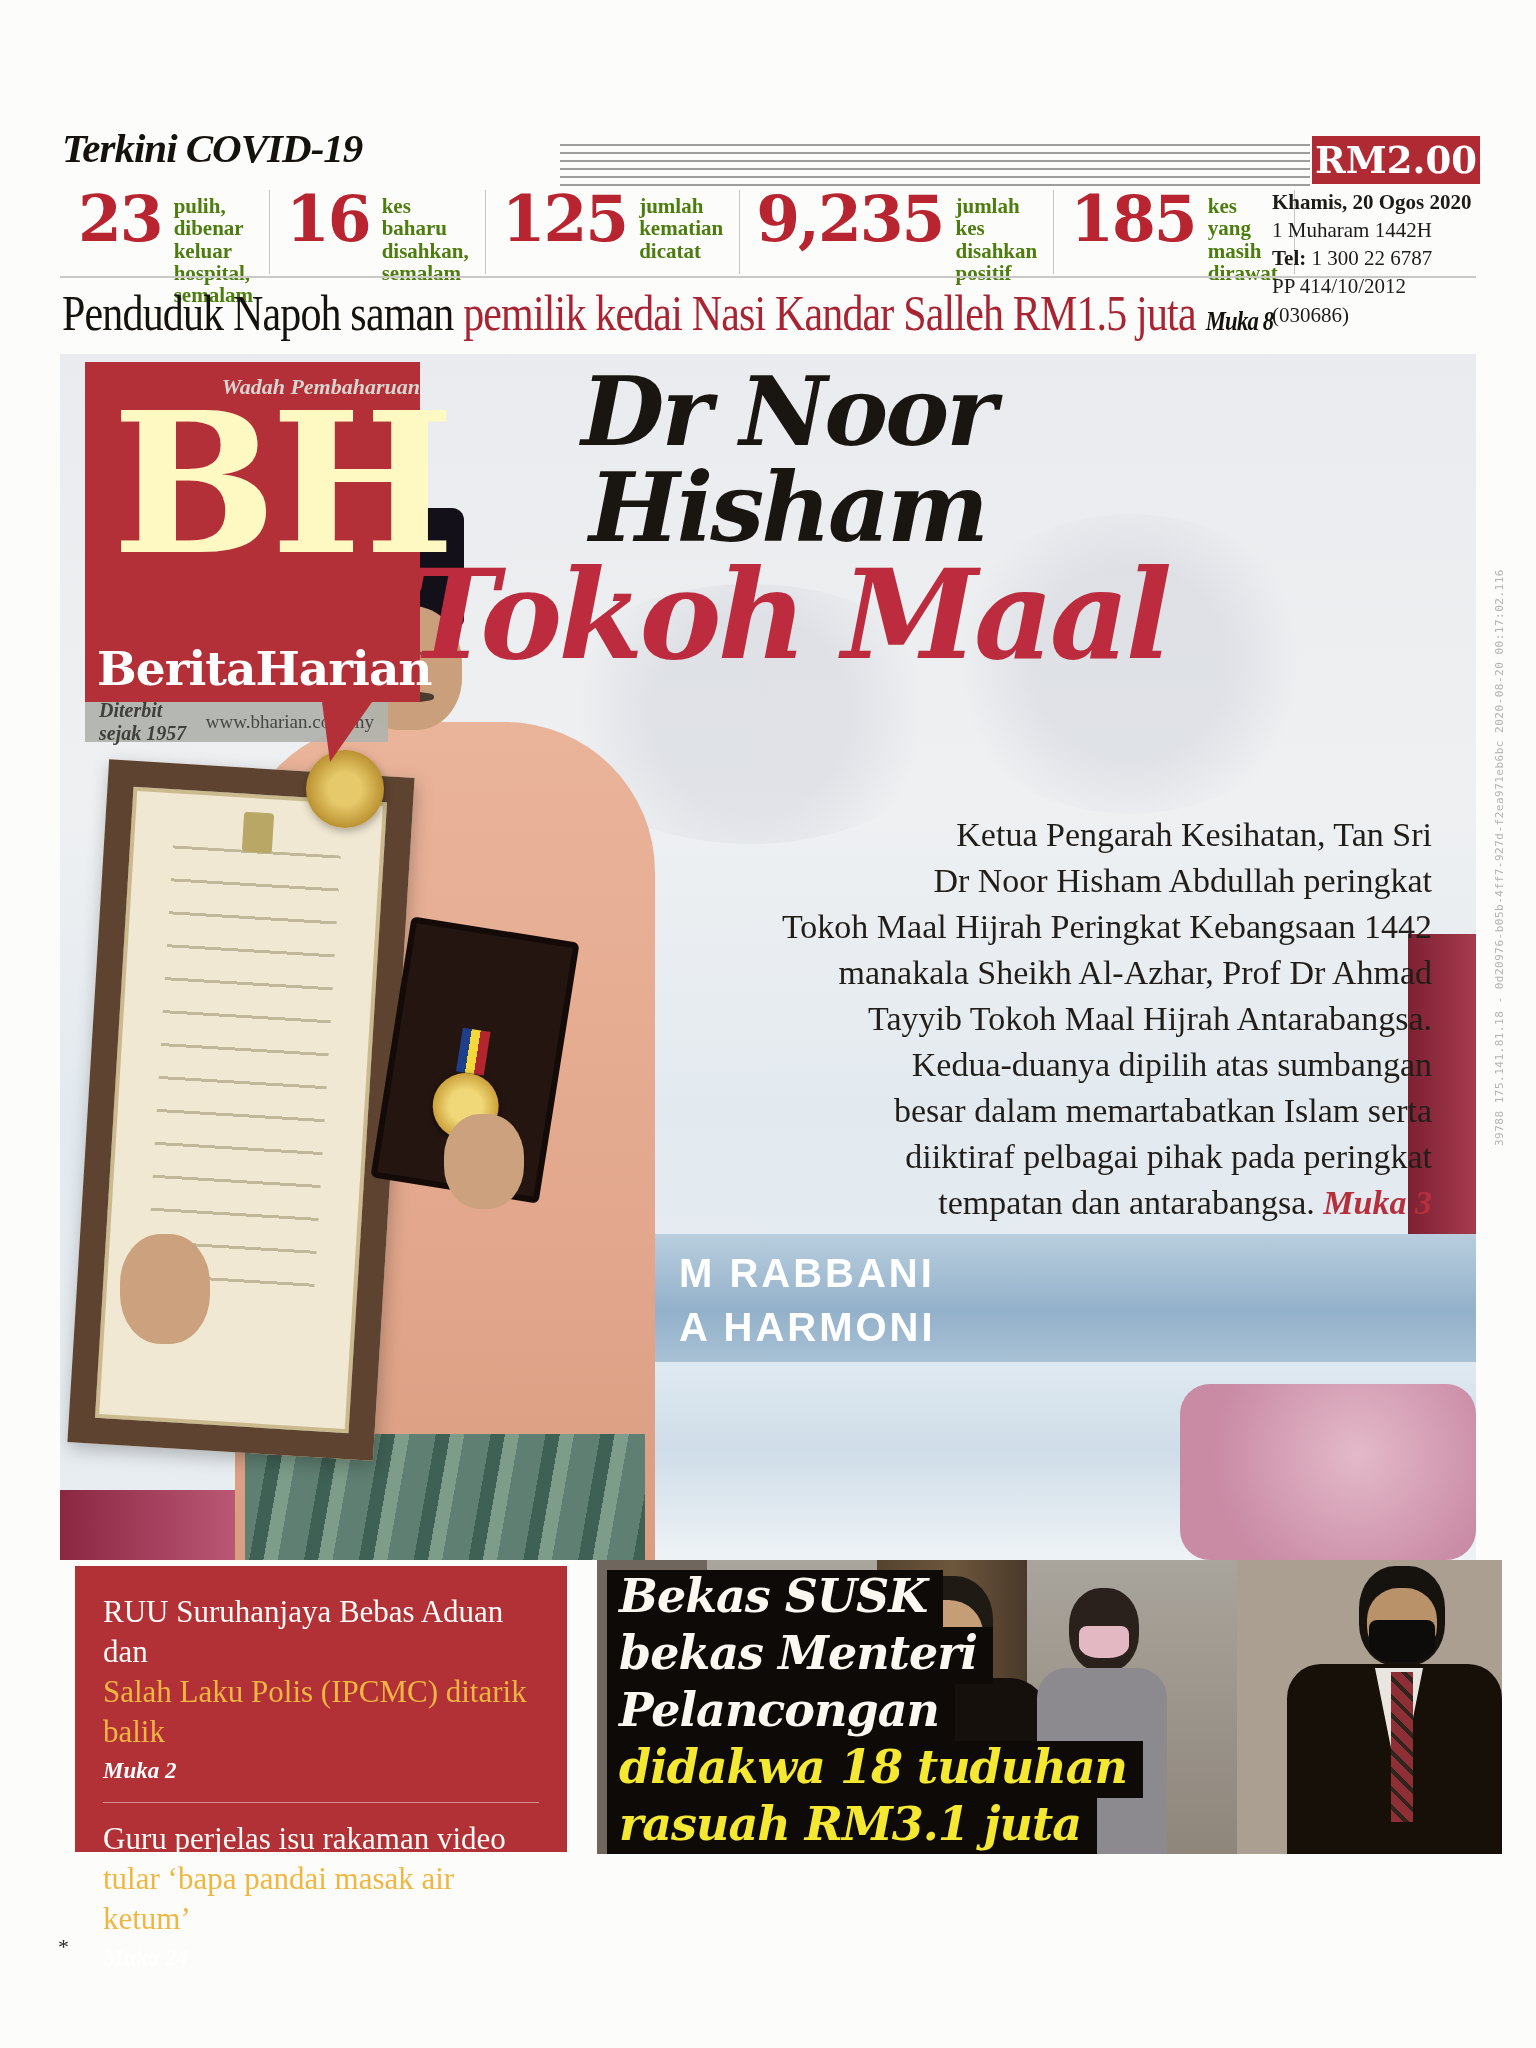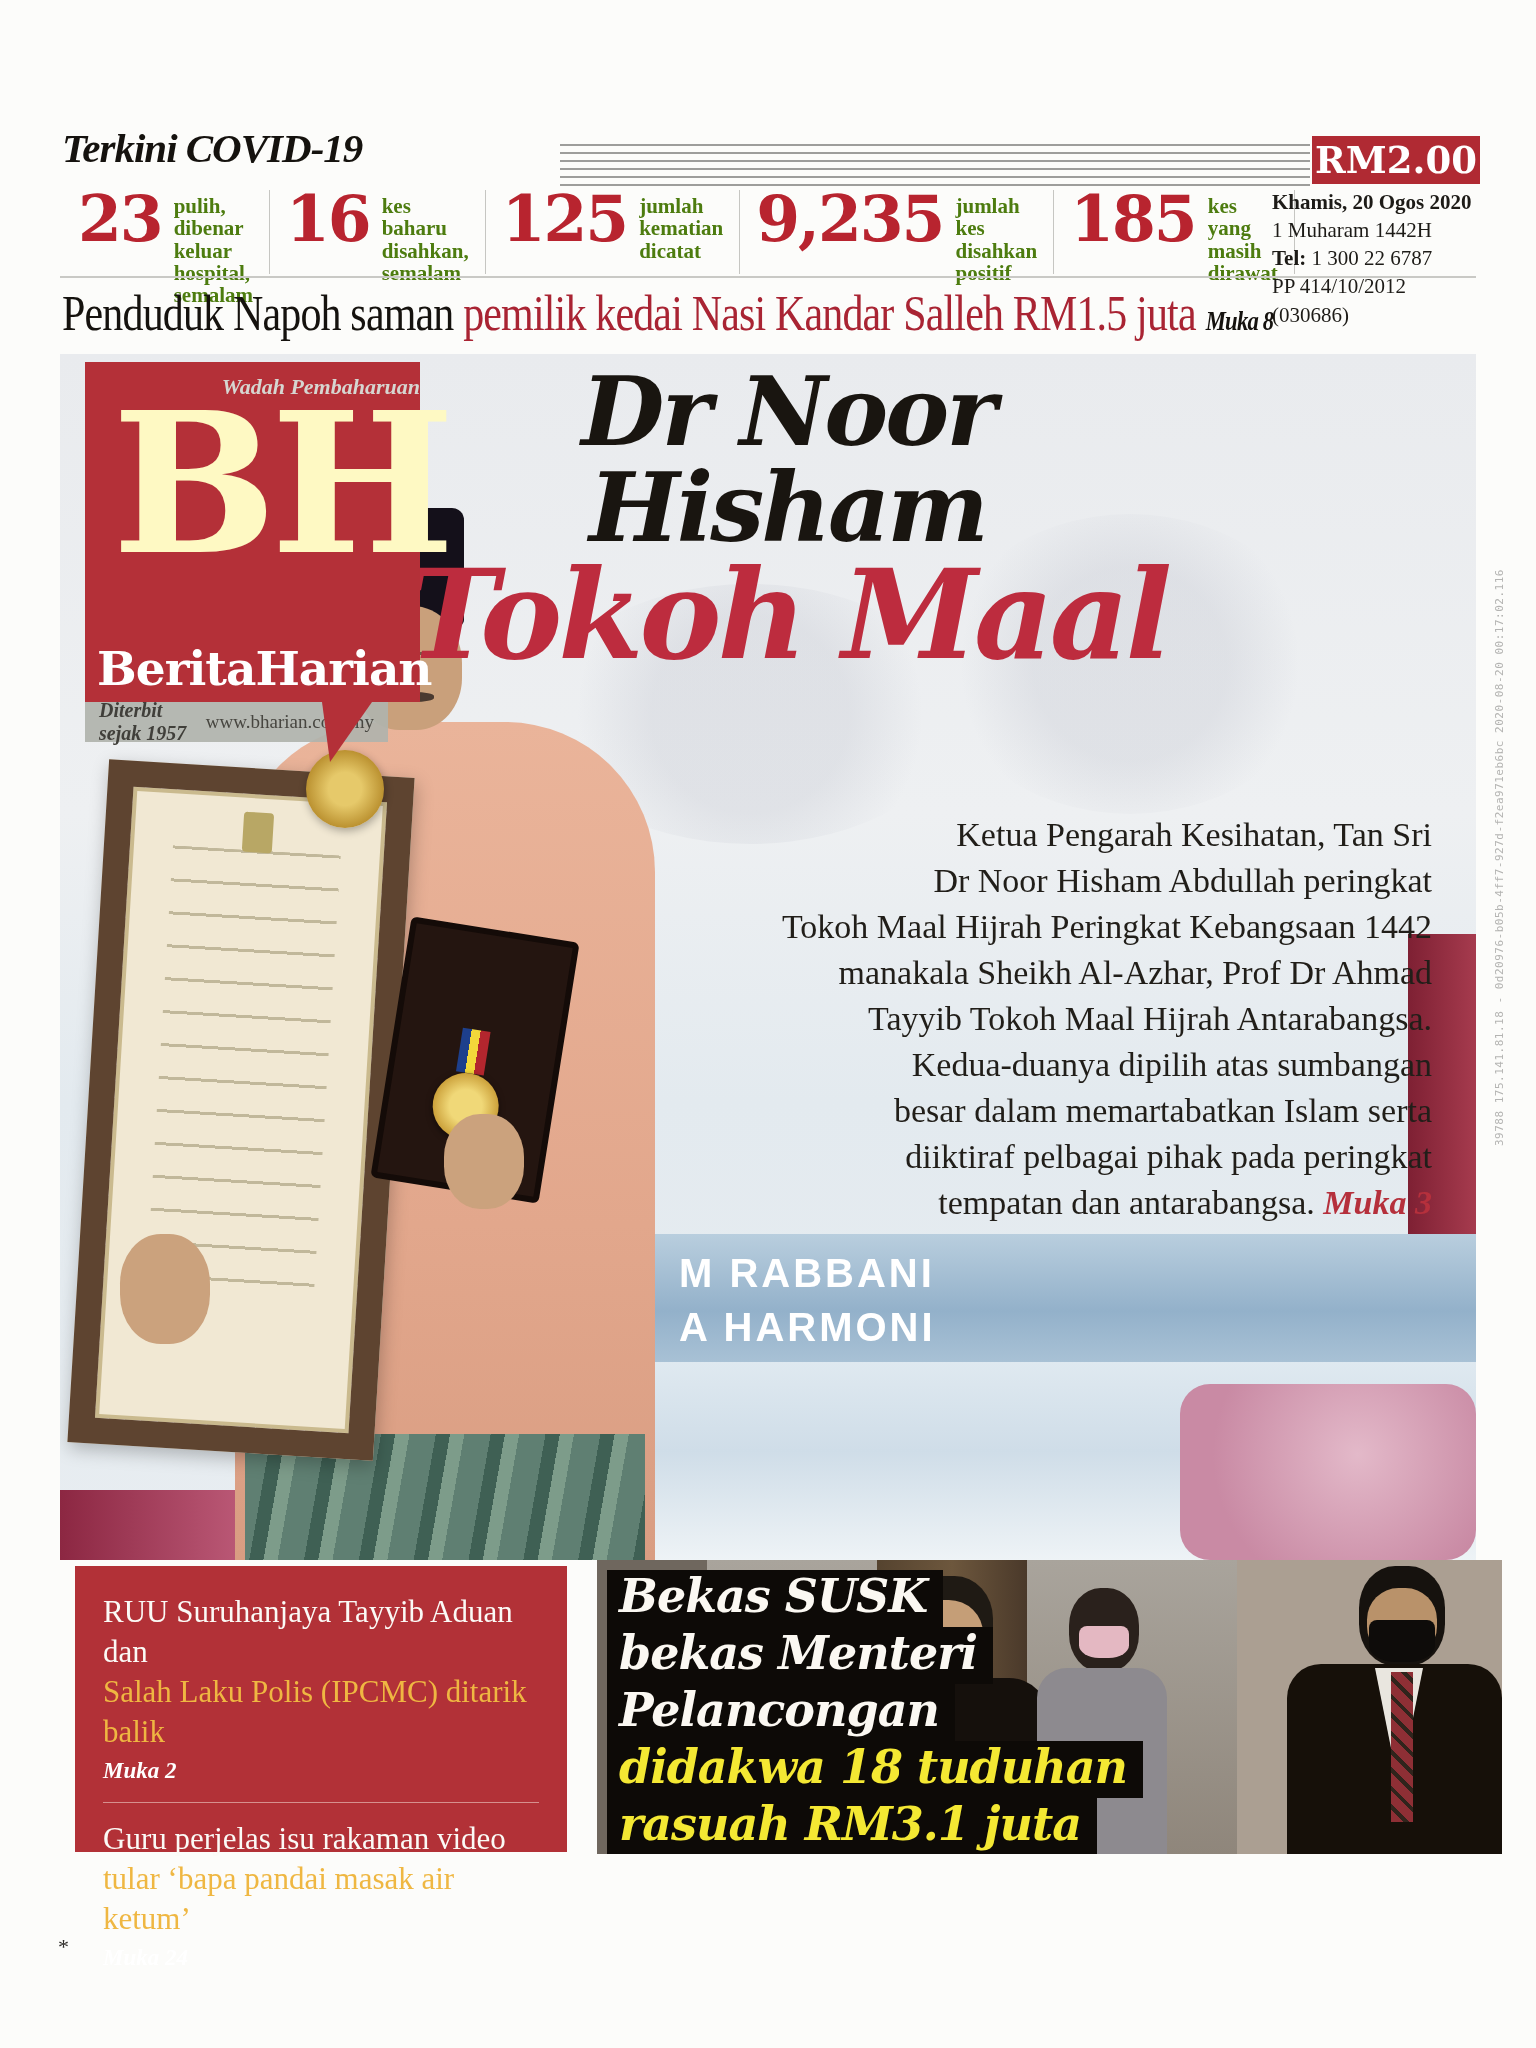--- a/index.html
+++ b/index.html
@@ -247,21 +247,21 @@
       <div>Tayyib Tokoh Maal Hijrah Antarabangsa.</div>
       <div>Kedua-duanya dipilih atas sumbangan</div>
       <div>besar dalam memartabatkan Islam serta</div>
       <div>diiktiraf pelbagai pihak pada peringkat</div>
       <div><span>tempatan dan antarabangsa. </span><span class="muka3">Muka 3</span></div>
     </div>
   </div>
 
   <div class="abs teaser-left">
     <div>
-      <div class="tl-line">RUU Suruhanjaya Tayyib Aduan dan</div>
+      <div class="tl-line">RUU Suruhanjaya Bebas Aduan dan</div>
       <div class="tl-line yellow">Salah Laku Polis (IPCMC) ditarik balik</div>
       <div class="tl-muka">Muka 2</div>
     </div>
     <hr class="tl-div">
     <div>
       <div class="tl-line">Guru perjelas isu rakaman video</div>
       <div class="tl-line yellow">tular ‘bapa pandai masak air ketum’</div>
       <div class="tl-muka">Muka 24</div>
     </div>
   </div>

